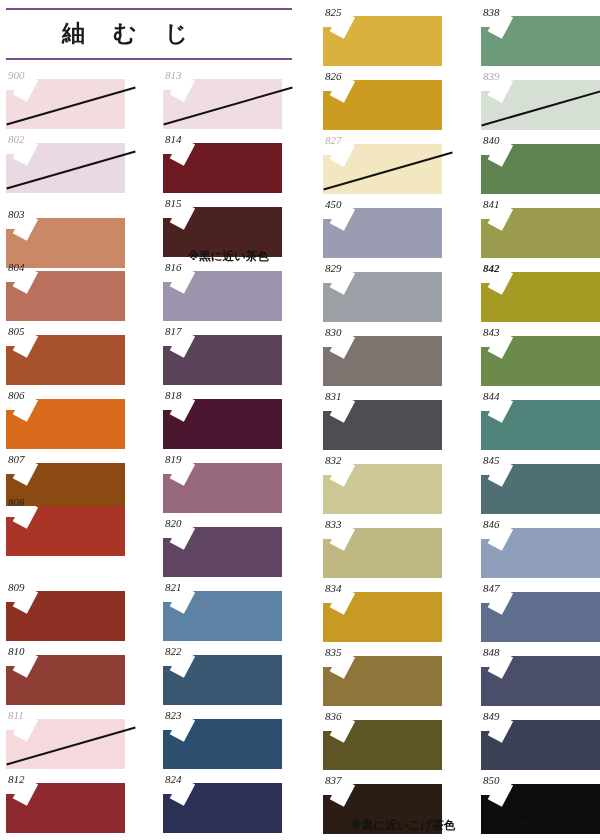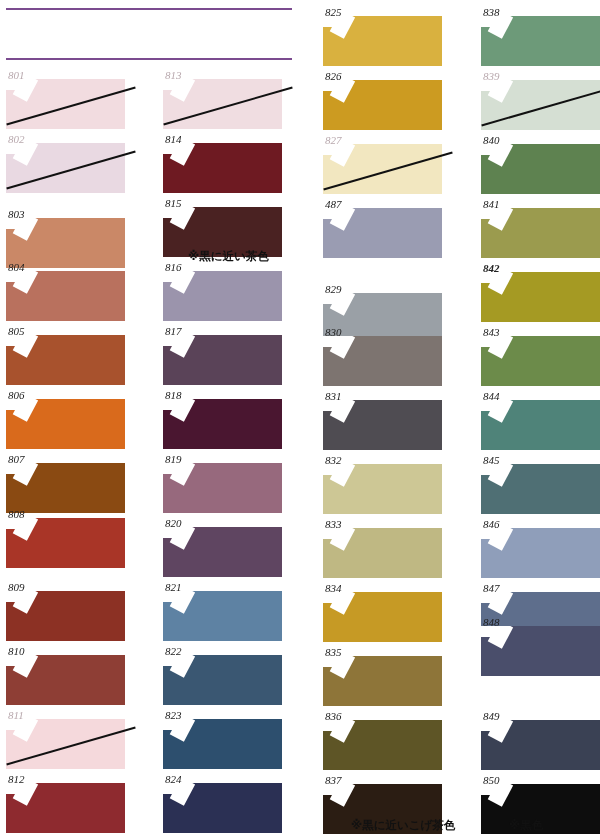--- a/index.html
+++ b/index.html
@@ -127,33 +127,34 @@
   }
 </style>
 </head>
 <body>
 
 <div class="page">
 
   <div class="title-box">
     <div class="rule top"></div>
     <div class="rule bottom"></div>
+    <div class="title-text">紬 む じ</div>
   </div>
 
   <div id="swatch-layer">
       <div class="swatch" style="left: 6px; top: 69px;">
         <div class="chip">
           <div class="fill" style="background: rgb(242, 220, 224);"></div>
           <div class="notch"></div>
           <div class="notch-diag"></div>
         </div>
         <div class="slash" style="top: 10px;">
           <div class="ln"></div>
         </div>
-        <div class="code light">801</div>
+        <div class="code light">900</div>
       </div>
       <div class="swatch" style="left: 6px; top: 133px;">
         <div class="chip">
           <div class="fill" style="background: rgb(233, 217, 226);"></div>
           <div class="notch"></div>
           <div class="notch-diag"></div>
         </div>
         <div class="slash" style="top: 10px;">
           <div class="ln"></div>
         </div>
@@ -192,21 +193,21 @@
         <div class="code">806</div>
       </div>
       <div class="swatch" style="left: 6px; top: 453px;">
         <div class="chip">
           <div class="fill" style="background: rgb(138, 74, 18);"></div>
           <div class="notch"></div>
           <div class="notch-diag"></div>
         </div>
         <div class="code">807</div>
       </div>
-      <div class="swatch" style="left: 6px; top: 508px; text-align: right;">
+      <div class="swatch" style="left: 6px; top: 496px; text-align: right;">
         <div class="chip">
           <div class="fill" style="background: rgb(169, 53, 39);"></div>
           <div class="notch"></div>
           <div class="notch-diag"></div>
         </div>
         <div class="code">808</div>
       </div>
       <div class="swatch" style="left: 6px; top: 581px;">
         <div class="chip">
           <div class="fill" style="background: rgb(140, 49, 36);"></div>
@@ -367,23 +368,23 @@
           <div class="ln"></div>
         </div>
         <div class="code light">827</div>
       </div>
       <div class="swatch" style="left: 323px; top: 198px;">
         <div class="chip">
           <div class="fill" style="background: rgb(154, 156, 178);"></div>
           <div class="notch"></div>
           <div class="notch-diag"></div>
         </div>
-        <div class="code">487</div>
-      </div>
-      <div class="swatch" style="left: 323px; top: 262px; margin-top: 21px;">
+        <div class="code">450</div>
+      </div>
+      <div class="swatch" style="left: 323px; top: 262px;">
         <div class="chip">
           <div class="fill" style="background: rgb(154, 160, 166);"></div>
           <div class="notch"></div>
           <div class="notch-diag"></div>
         </div>
         <div class="code">829</div>
       </div>
       <div class="swatch" style="left: 323px; top: 326px;">
         <div class="chip">
           <div class="fill" style="background: rgb(125, 116, 112);"></div>
@@ -524,21 +525,21 @@
         <div class="code">846</div>
       </div>
       <div class="swatch" style="left: 481px; top: 582px;">
         <div class="chip">
           <div class="fill" style="background: rgb(94, 110, 140);"></div>
           <div class="notch"></div>
           <div class="notch-diag"></div>
         </div>
         <div class="code">847</div>
       </div>
-      <div class="swatch" style="left: 481px; top: 616px;">
+      <div class="swatch" style="left: 481px; top: 646px;">
         <div class="chip">
           <div class="fill" style="background: rgb(74, 78, 107);"></div>
           <div class="notch"></div>
           <div class="notch-diag"></div>
         </div>
         <div class="code">848</div>
       </div>
       <div class="swatch" style="left: 481px; top: 710px;">
         <div class="chip">
           <div class="fill" style="background: rgb(58, 65, 84);"></div>

